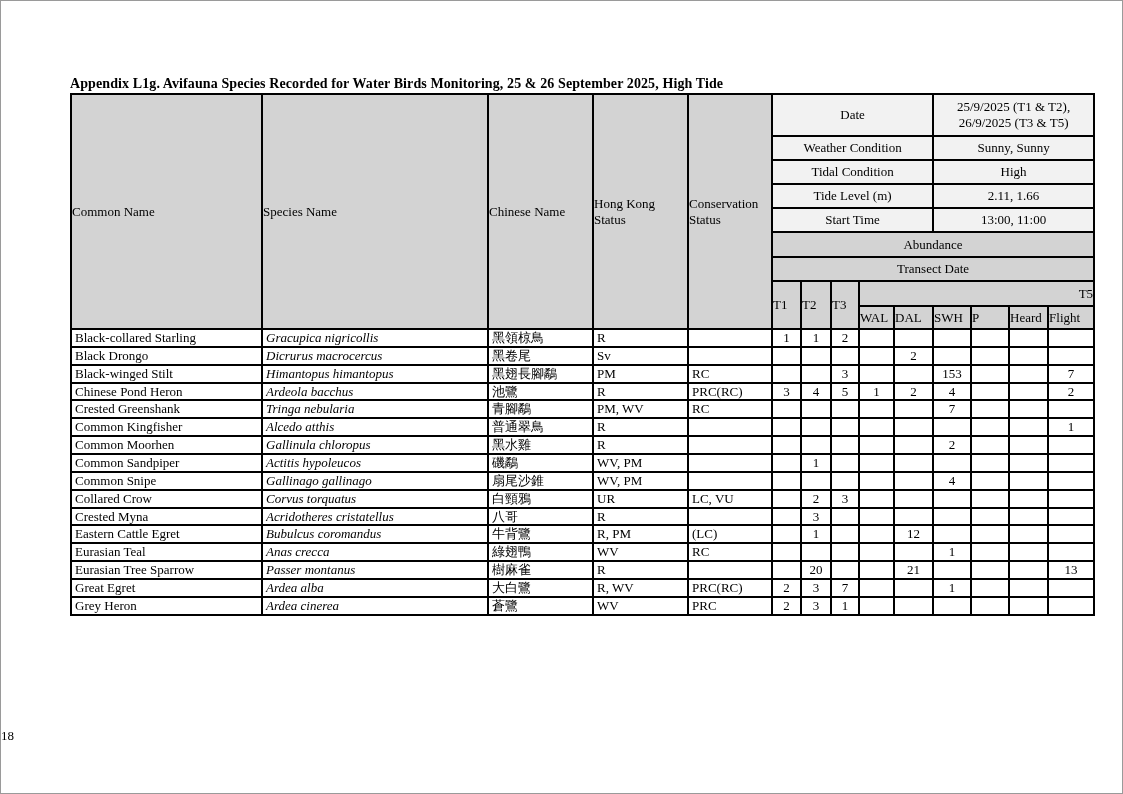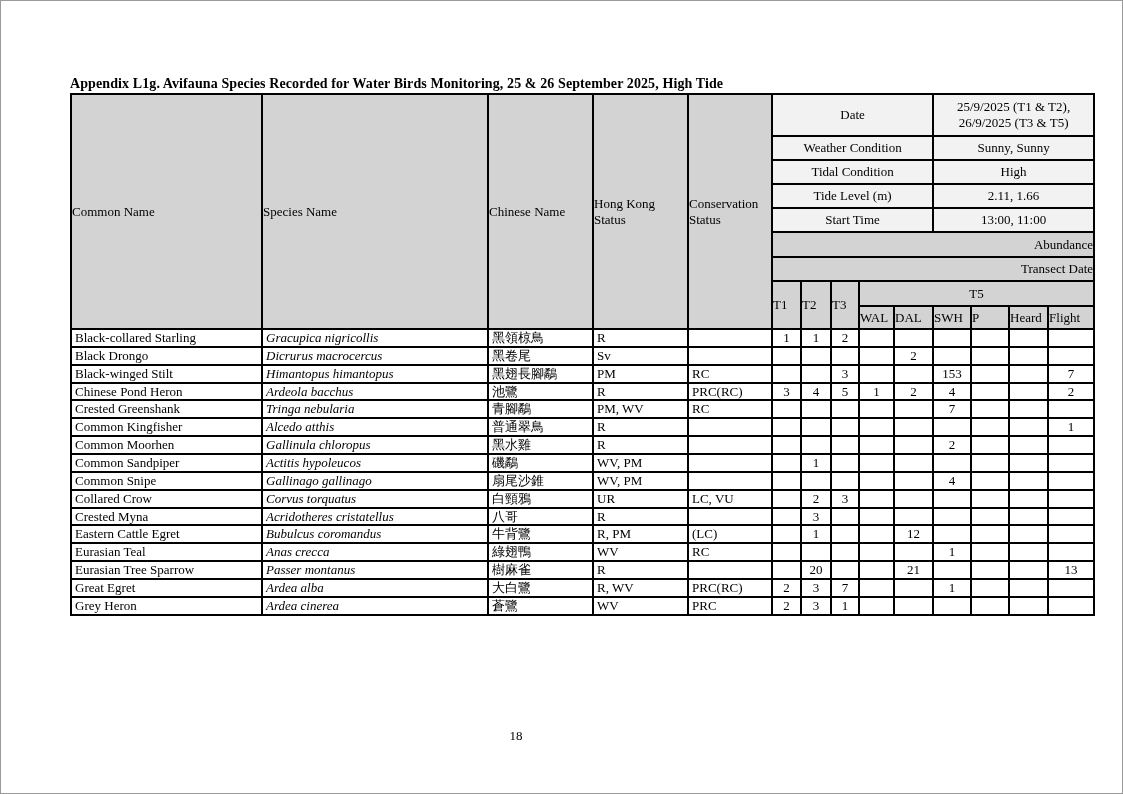--- a/index.html
+++ b/index.html
@@ -48,33 +48,33 @@
     text-align:center;
   }
   tr.r-date{height:42px;}
   tr.r-info{height:24px;}
   tr.r-abund{height:25px;}
   tr.r-trans{height:24px;}
   tr.r-t5{height:25px;}
   tr.r-sub{height:23px;}
   td.band{
     background:var(--header-gray);
-    text-align:right;
+    text-align:center;
   }
   th.tcol{background:var(--header-gray);text-align:left;padding:0 1px;}
-  th.t5head{background:var(--header-gray);text-align:center;font-family:Liberation Serif, serif;}
+  th.t5head{background:var(--header-gray);text-align:right;font-family:Liberation Serif, serif;}
   th.subcol{background:var(--header-gray);text-align:left;padding:0 0 0 2px;}
   
   tbody tr{height:16px;}
   tbody td.txt{text-align:left;padding-left:3px;background:#fff;}
   tbody td.species{font-style:italic;border-radius:9px;}
   tbody td.num{text-align:center;background:#fff;}
   .page-number{
-    position:absolute;left:8px;top:728px;width:1016px;
-    text-align:center;font-size:13px;
+    position:absolute;left:1px;top:728px;width:1016px;
+    font-size:13px;
   }
 </style>
 </head>
 <body>
 
 <div class="page">
 
   <div class="doc-title">Appendix L1g. Avifauna Species Recorded for Water Birds Monitoring, 25 &amp; 26 September 2025, High Tide</div>
 
   <table class="species">

